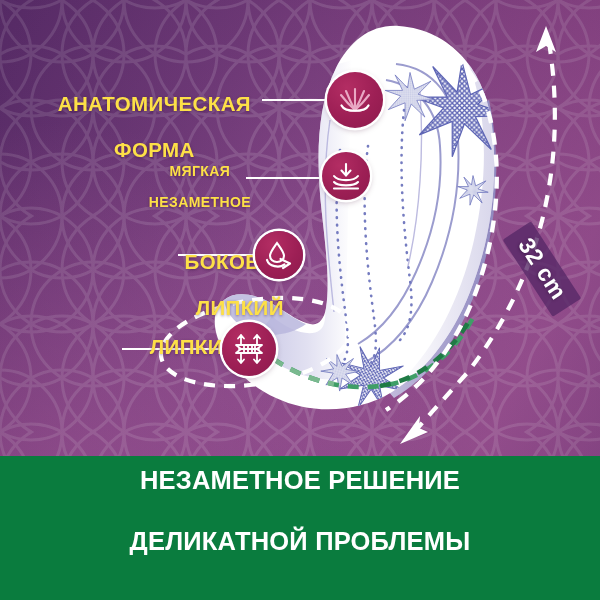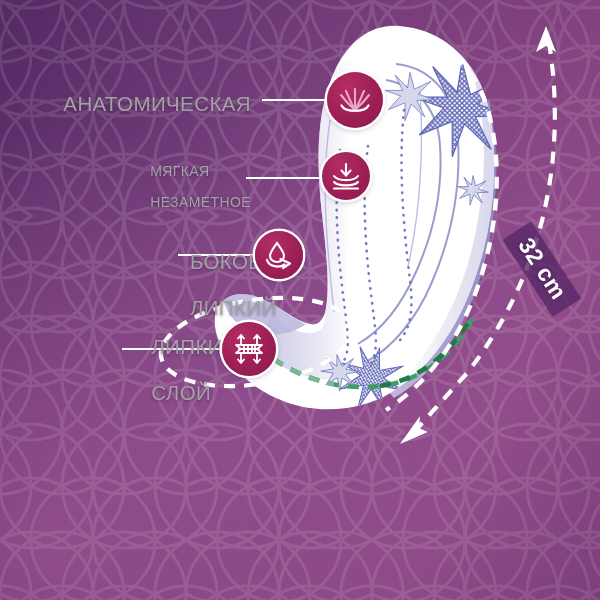--- a/index.html
+++ b/index.html
@@ -24,22 +24,22 @@
   .bg-vignette{
     position:absolute;left:0;top:0;width:600px;height:600px;
     background:radial-gradient(ellipse at 50% 40%, rgba(255,255,255,.05) 0%, rgba(40,10,50,.18) 100%);
   }
 
   
   .art{position:absolute;left:0;top:0;width:600px;height:600px;}
 
   
   .label{
-    position:absolute;text-align:left;color:#a3a3a3;
-    font-weight:400;letter-spacing:.4px;line-height:1.12;
+    position:absolute;text-align:center;color:#fde047;
+    font-weight:700;letter-spacing:.4px;line-height:1.12;
     text-shadow:0 1px 3px rgba(45,10,55,.45);
     white-space:pre-line;
   }
   .label .ln{display:block;}
   .lab-anat{right:349px;top:70px;font-size:20.5px;}
   .lab-soft{right:349px;top:148px;font-size:14px;}
   .lab-side{right:305px;top:228px;font-size:20.5px;}
   .lab-adhe{right:362px;top:313px;font-size:20.5px;}
 
   
@@ -286,35 +286,35 @@
     <g stroke="#ffffff" stroke-width="2">
       <line x1="262" y1="100" x2="332" y2="100"></line>
       <line x1="246" y1="178" x2="328" y2="178"></line>
       <line x1="178" y1="255" x2="262" y2="255"></line>
       <line x1="122" y1="349" x2="232" y2="349"></line>
     </g>
   </svg>
 
   <div class="label lab-anat">
     <span class="ln">АНАТОМИЧЕСКАЯ</span>
+    <span class="ln">ФОРМА</span>
   </div>
 
   <div class="label lab-soft">
     <span class="ln">МЯГКАЯ</span>
     <span class="ln">НЕЗАМЕТНОЕ</span>
   </div>
 
   <div class="label lab-side">
     <span class="ln">БОКОВЫЕ</span>
     <span class="ln">ЛИПКИЙ</span>
   </div>
 
   <div class="label lab-adhe">
     <span class="ln">ЛИПКИЙ</span>
-    <span class="ln">СЛОЙ</span>
   </div>
 
   <div class="badge b1">
     <svg width="40" height="40" viewBox="0 0 40 40">
       <g fill="none" stroke="#e9a8c4" stroke-width="2.1" stroke-linecap="round">
         <path d="M20 30 C20 22 20 14 20 9"></path>
         <path d="M20 30 C16 23 13 16 11 11"></path>
         <path d="M20 30 C24 23 27 16 29 11"></path>
         <path d="M20 30 C13 24 9 19 6 15"></path>
         <path d="M20 30 C27 24 31 19 34 15"></path>
@@ -360,14 +360,21 @@
         <path d="M15 17 L15 23 M19 17 L19 23 M23 17 L23 23 M26 17.5 L26 22.5"></path>
         <path d="M10 20 L30 20"></path>
       </g>
     </svg>
   </div>
 
   <div class="dim-badge">
     <span>32 cm</span>
   </div>
 
+  <div class="banner">
+    <div class="head">
+      <div>НЕЗАМЕТНОЕ РЕШЕНИЕ</div>
+      <div>ДЕЛИКАТНОЙ ПРОБЛЕМЫ</div>
+    </div>
+    <div class="sub">не видны под одеждой</div>
+  </div>
 
 </div>
 
 </body></html>

